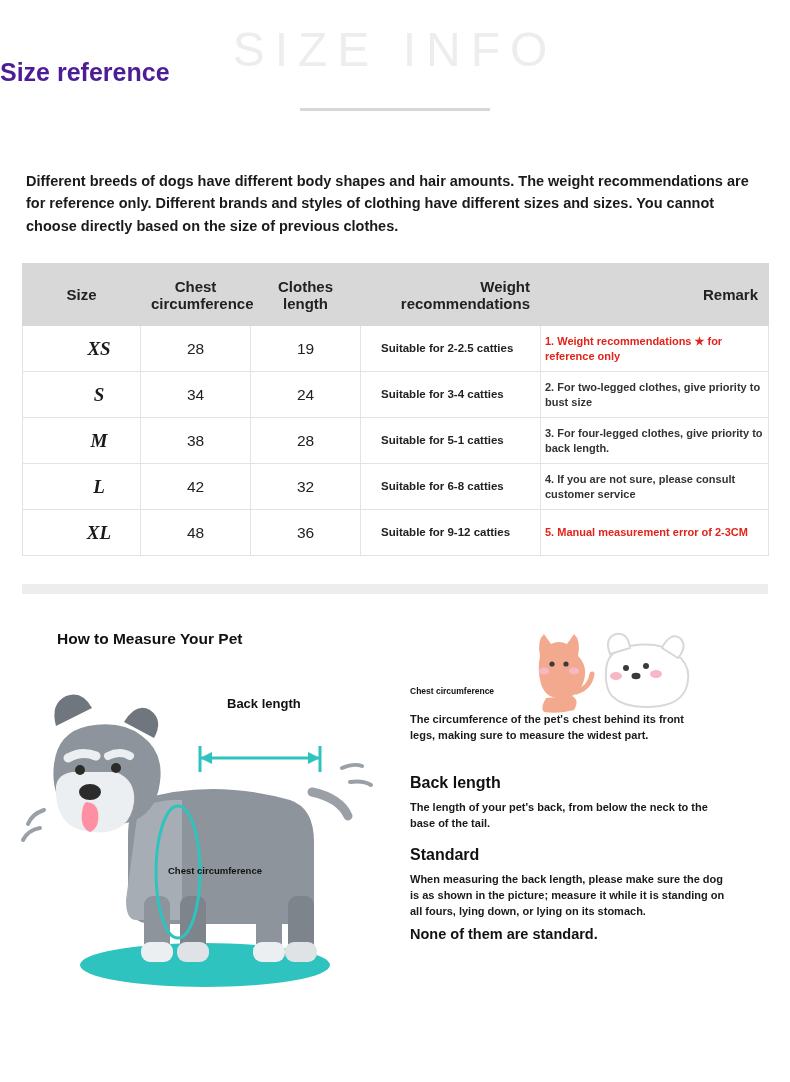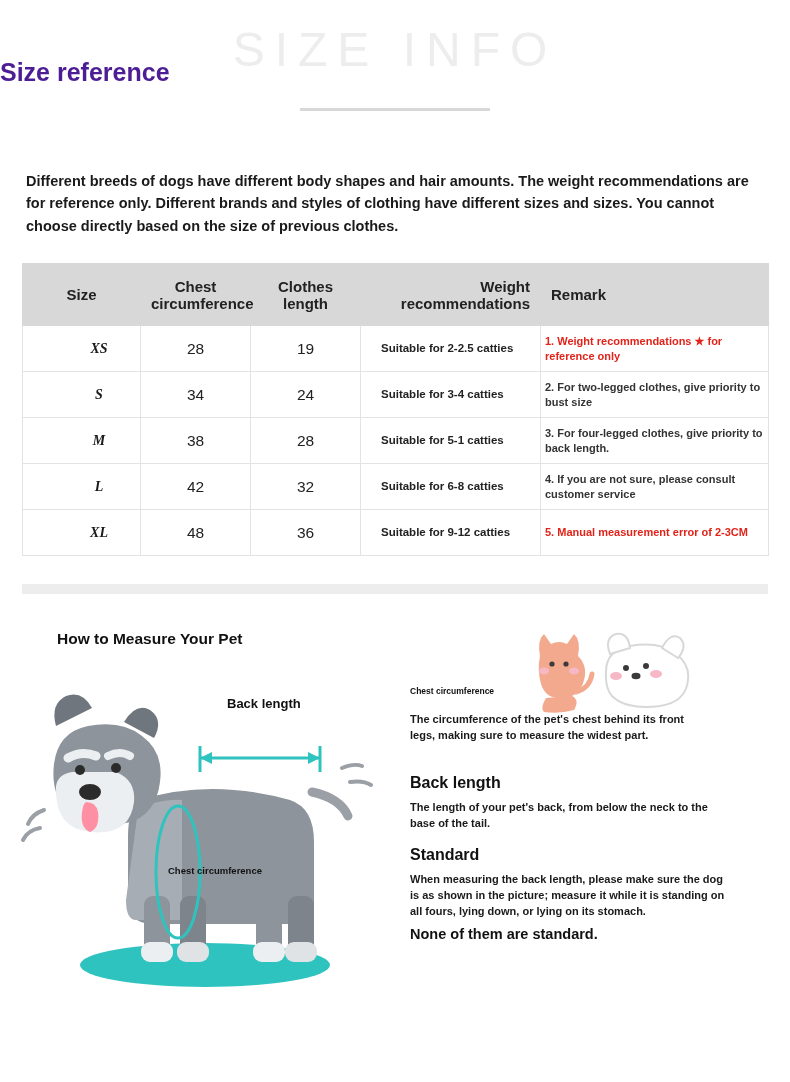--- a/index.html
+++ b/index.html
@@ -79,26 +79,26 @@
     font-weight: bold;
     color: #222;
     height: 62px;
     padding: 4px 10px;
     margin-top: 8px;
   }
   th.c-size   { width: 118px; text-align: center; font-size: 14px; }
   th.c-chest  { width: 110px; text-align: center; }
   th.c-len    { width: 110px; text-align: center; }
   th.c-weight { width: 180px; text-align: right; padding-left: 16px; }
-  th.c-remark { width: 228px; text-align: left; color: #6b6b6b; }
+  th.c-remark { width: 228px; text-align: right; color: #6b6b6b; }
 
   .size-table tbody td { height: 46px; }
   td.v-size {
     text-align: center;
-    font-size: 14px;
+    font-size: 19px;
     font-weight: bold;
     font-style: italic;
     font-family: "Liberation Serif", serif;
     padding-left: 36px;
   }
   td.v-num {
     text-align: center;
     font-size: 15.5px;
     color: #222;
   }

